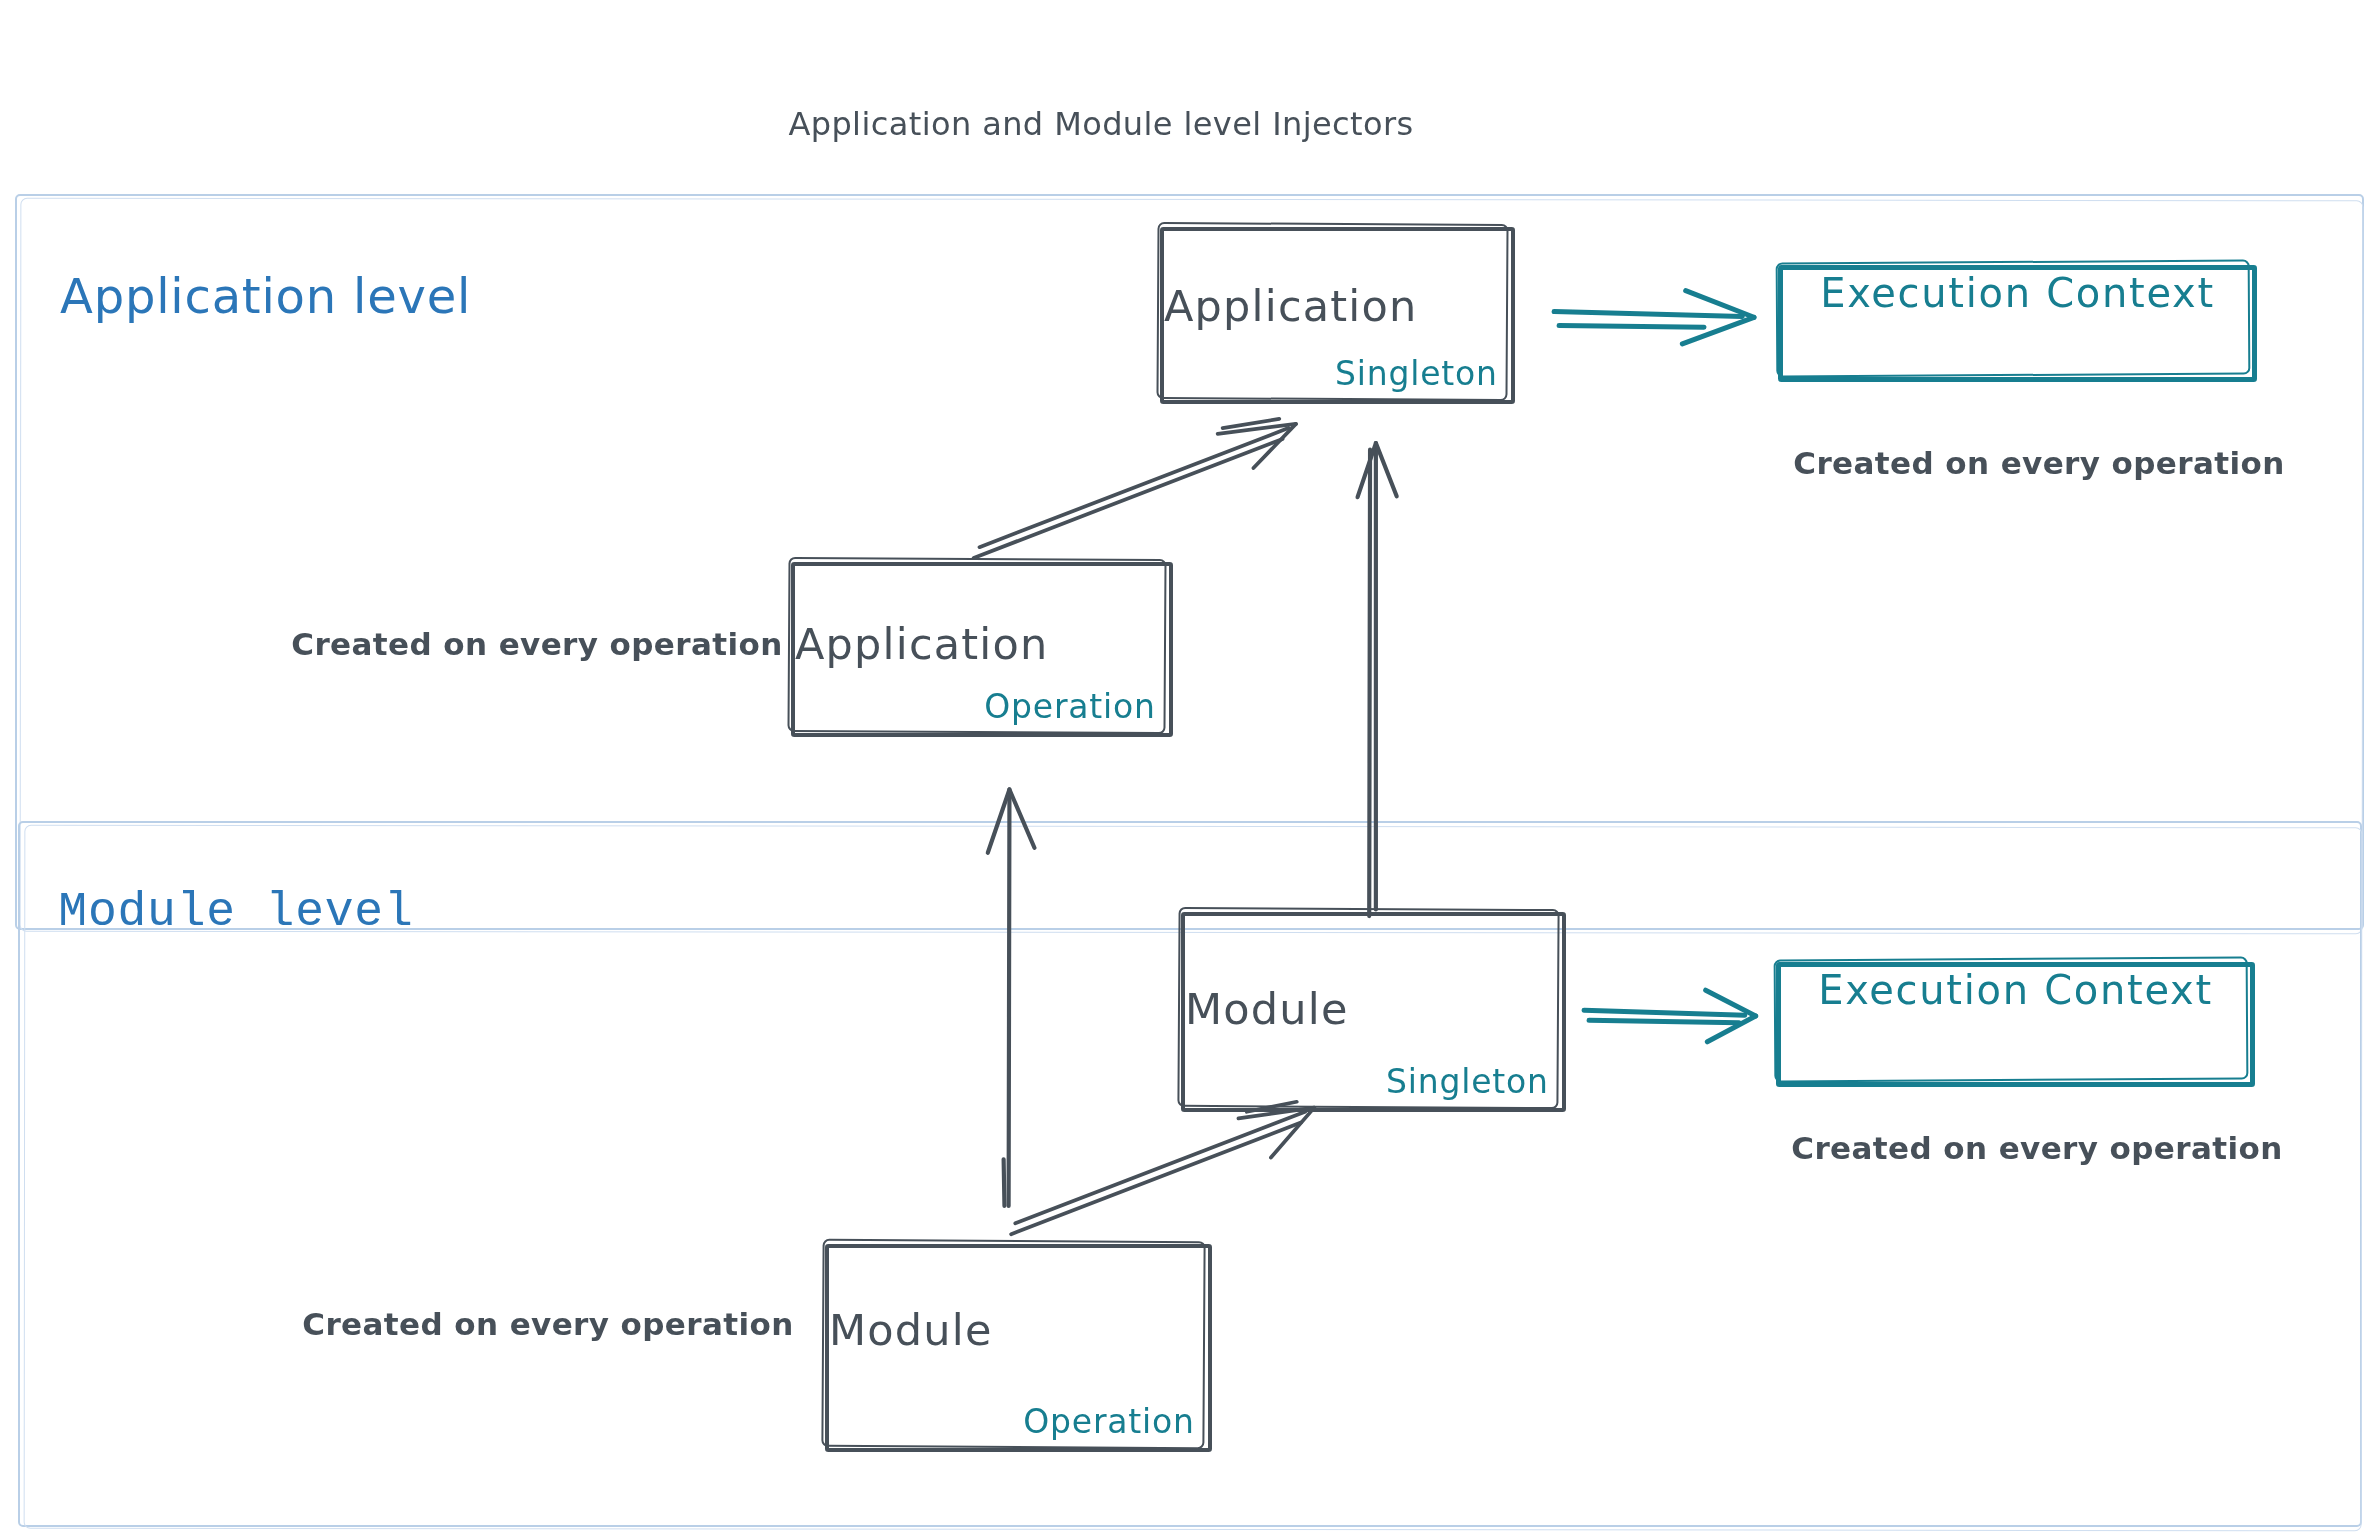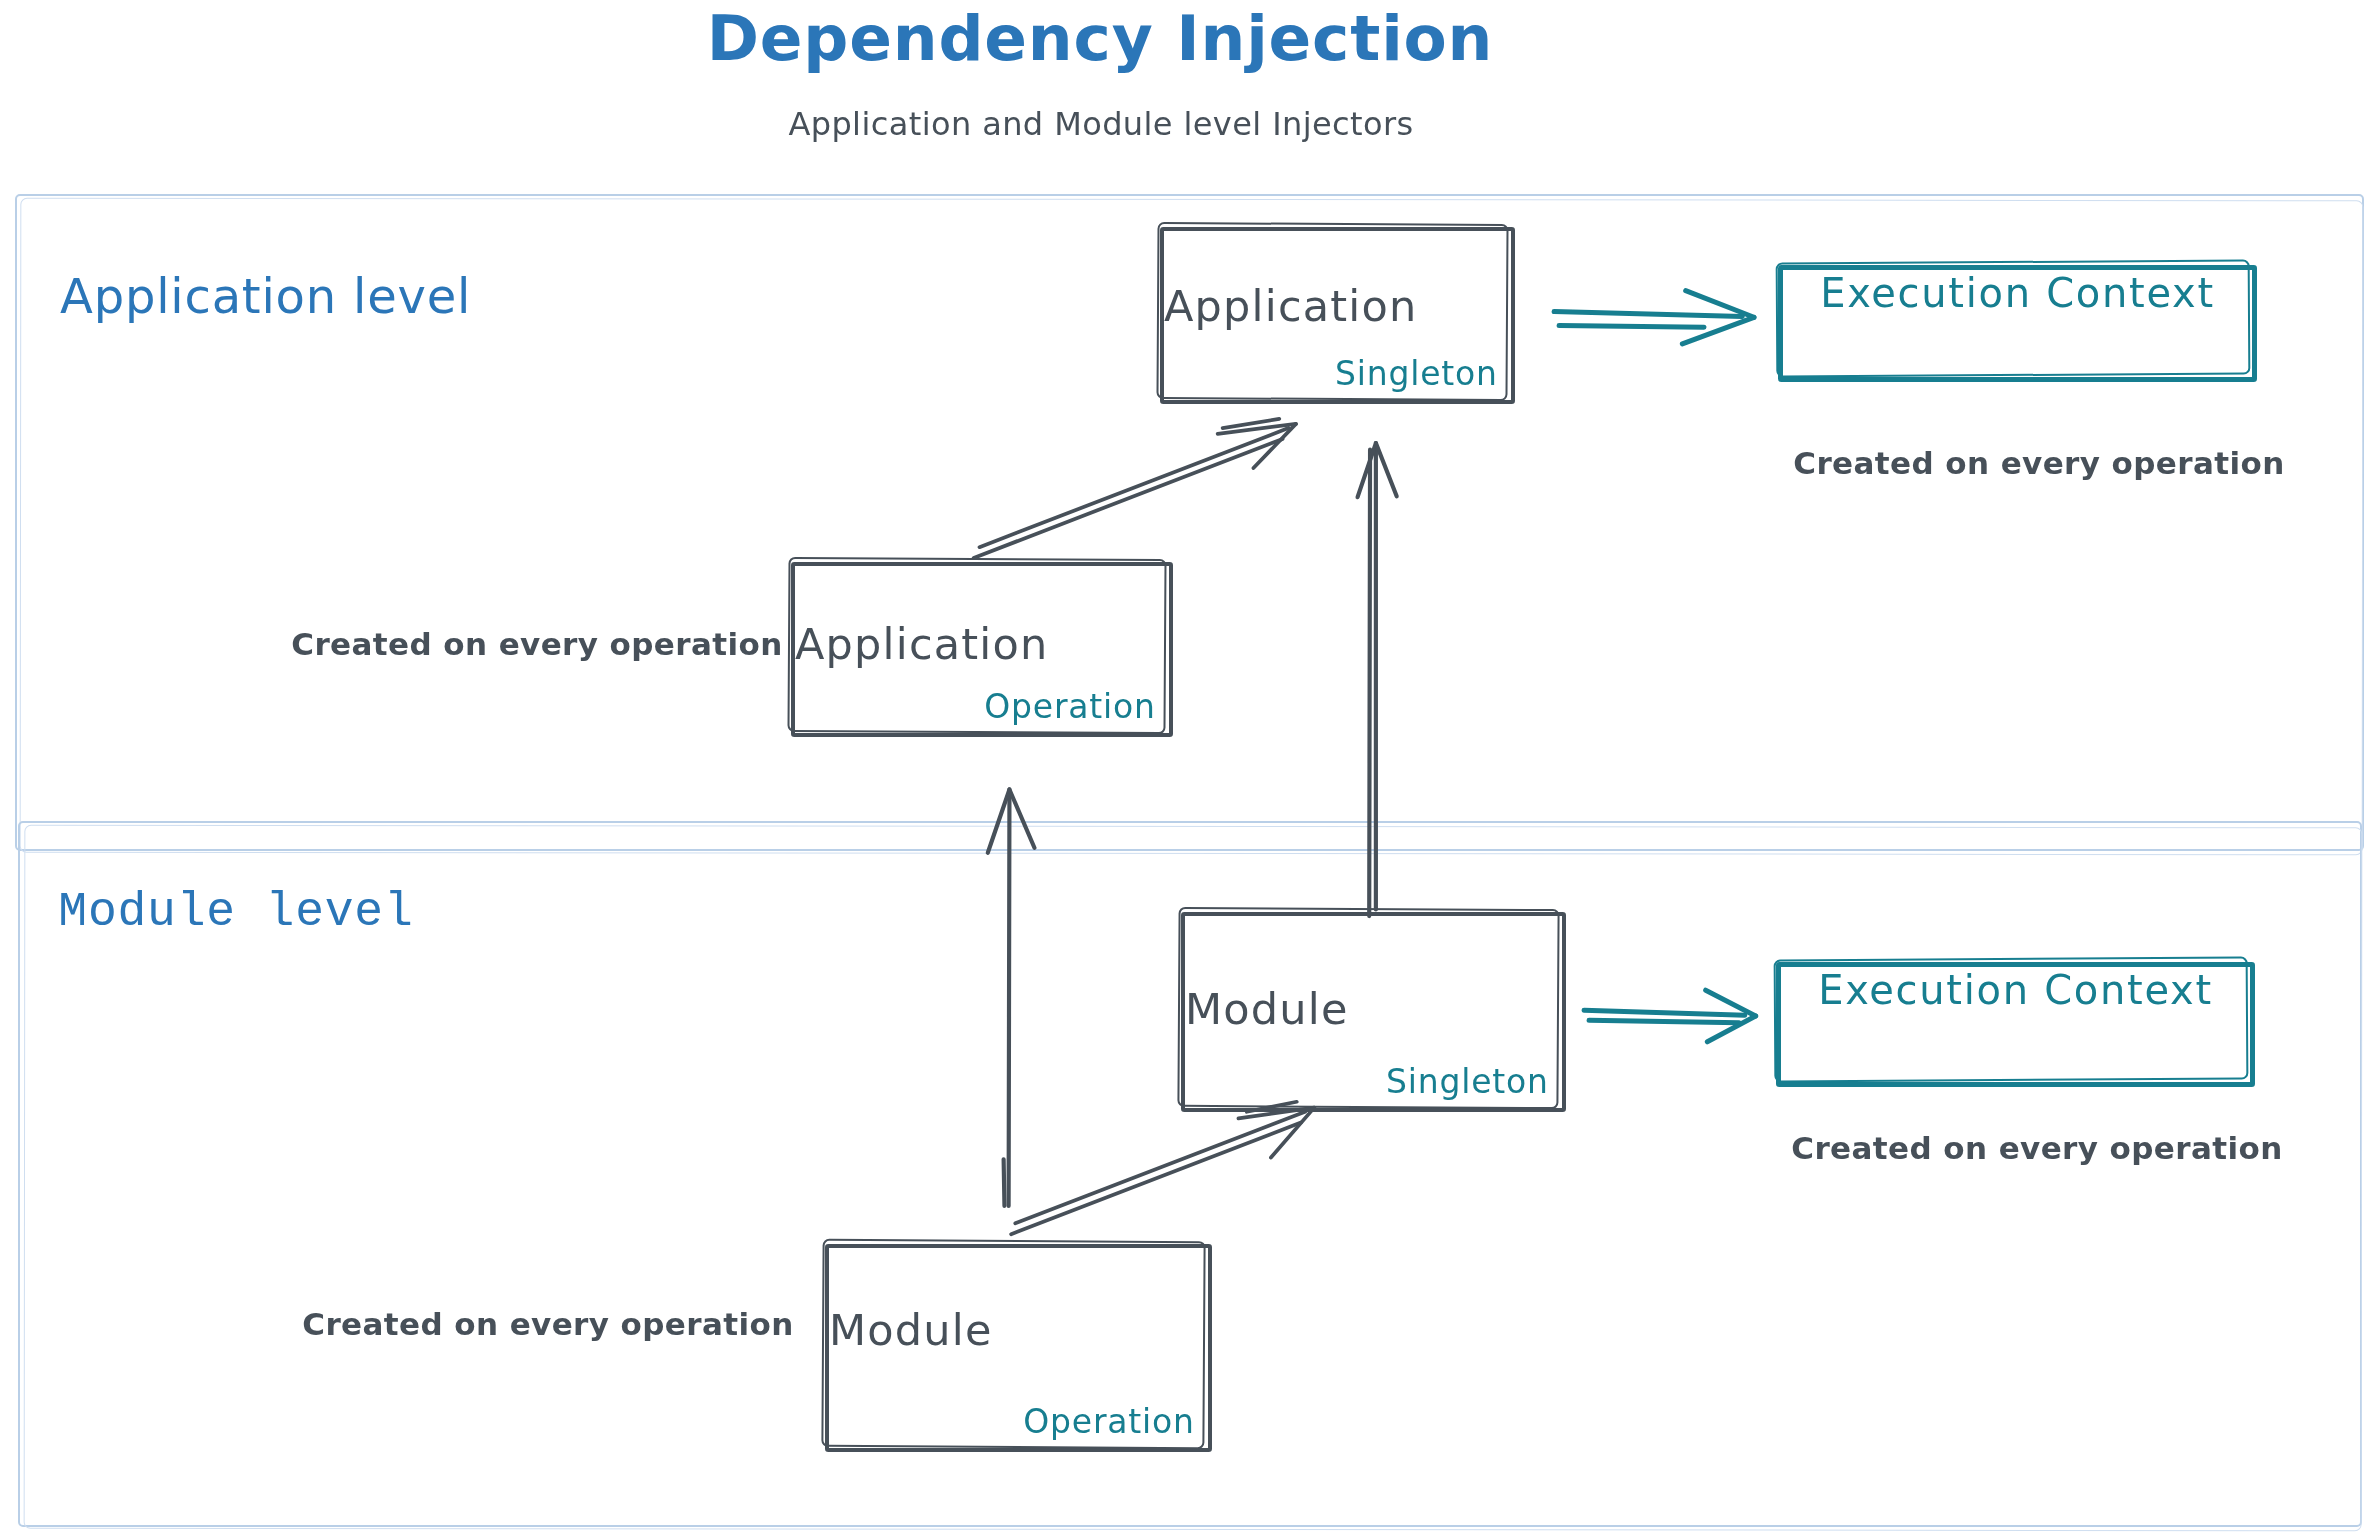--- a/index.html
+++ b/index.html
@@ -23,21 +23,21 @@
     white-space:nowrap;font-size:32px;color:var(--slate);letter-spacing:0.4px;
   }
 
   
   .frame{position:absolute;border:2.1px solid var(--frame);border-radius:5px;}
   .frame::before{
     content:"";position:absolute;inset:2.5px -1.7px -4.2px 3.3px;
     border:1.7px solid #cfdef0;border-radius:6.7px;transform:rotate(0.06deg);
     pointer-events:none;
   }
-  .frame-app{left:15px;top:194px;width:2349px;height:657px;}
+  .frame-app{left:15px;top:194px;width:2349px;height:736px;}
   .frame-module{left:18.3px;top:821px;width:2344px;height:706px;font-family:Liberation Mono, monospace;}
   .frame-label{
     position:absolute;font-size:48px;color:var(--blue);letter-spacing:0.8px;
     white-space:nowrap;
   }
   .frame-app .frame-label{left:43px;top:72px;}
   .frame-module .frame-label{left:38px;top:62px;}
 
   
   .node{position:absolute;border:4.2px solid var(--slate);border-radius:3.3px;background:transparent;}
@@ -89,21 +89,20 @@
   .arrows{position:absolute;left:0;top:0;width:2377px;height:1534px;pointer-events:none;}
   .arrows path{fill:none;stroke-linecap:round;stroke-linejoin:round;}
   .arrow-slate path{stroke:var(--slate);}
   .arrow-teal path{stroke:var(--teal);}
 </style>
 </head>
 <body>
 
 <div class="canvas">
 
-  <div class="title">Dependency Injection</div>
   <div class="subtitle">Application and Module level Injectors</div>
 
   <section class="frame frame-app">
     <div class="frame-label">Application level</div>
   </section>
 
   <section class="frame frame-module">
     <div class="frame-label">Module level</div>
   </section>
 

